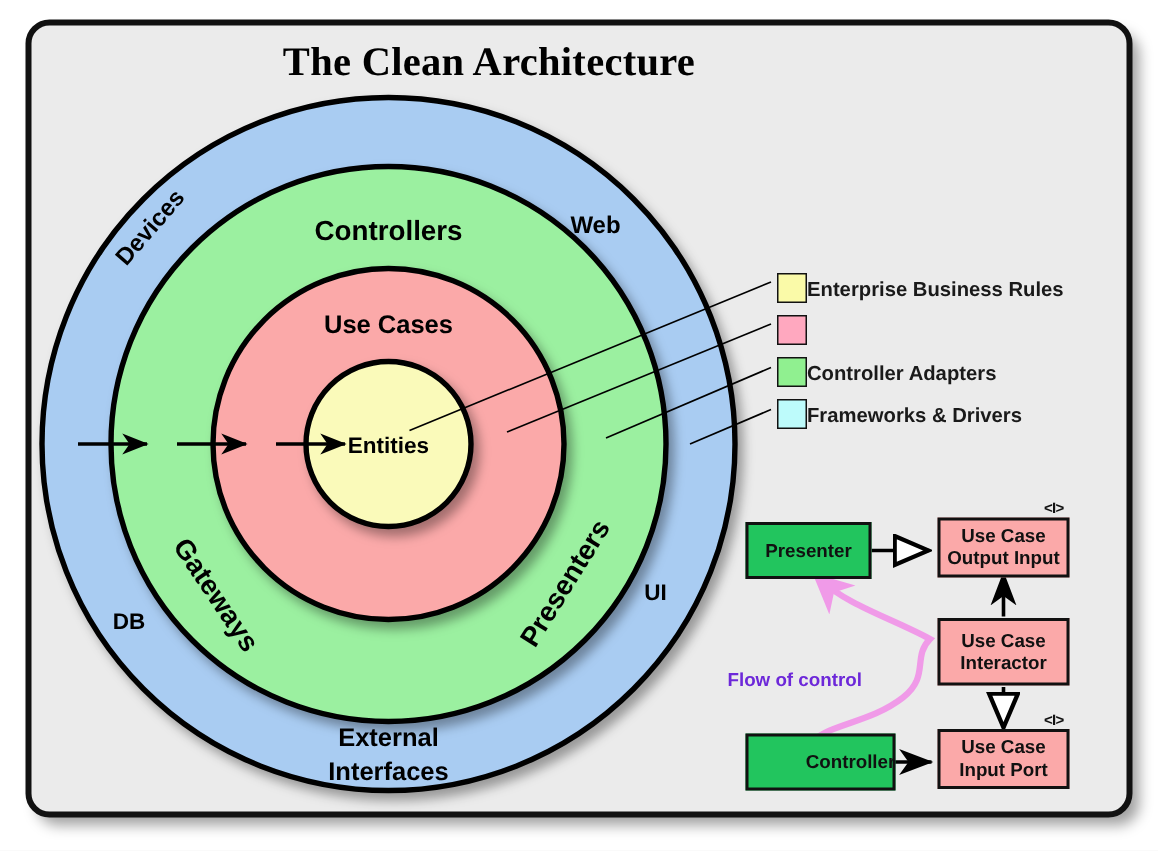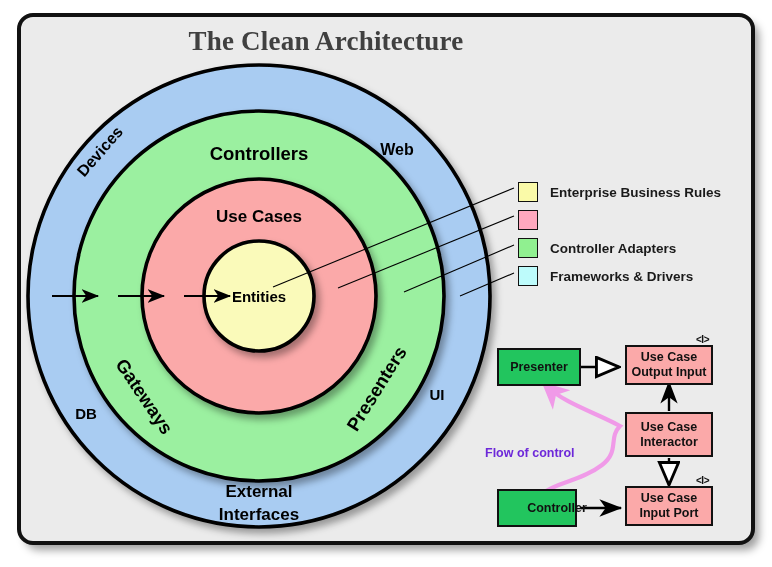--- a/index.html
+++ b/index.html
@@ -40,21 +40,21 @@
   
   .title {
     position: absolute;
     left: 17px;
     top: 26px;
     width: 618px;
     text-align: center;
     font-family: "Liberation Serif", serif;
     font-weight: bold;
     font-size: 27px;
-    color: #404040;
+    color: #000000;
     letter-spacing: 0.2px;
     white-space: nowrap;
   }
 
   
   .rings-svg {
     position: absolute;
     left: 0;
     top: 0;
     width: 772px;
@@ -81,21 +81,20 @@
     height: 28px;
   }
   .legend-swatch {
     width: 20px;
     height: 20px;
     border: 1.5px solid #111;
     box-sizing: border-box;
     flex: 0 0 auto;
   }
   .legend-text {
-    margin-left: 12px;
     font-size: 13.5px;
     font-weight: bold;
     color: #1a1a1a;
     white-space: nowrap;
   }
 
   
   .flow {
     position: absolute;
     left: 480px;
@@ -271,21 +270,21 @@
       </span>
     </div>
 
     <div class="fbox fbox-pink" style="left:145px; top:82px; width:88px; height:45px;">
       <span>
         <span>Use Case</span><br>
         <span>Interactor</span>
       </span>
     </div>
 
-    <div class="fbox fbox-green" style="left:17px; top:159px; width:80px; height:38px;padding-left:40px;">
+    <div class="fbox fbox-green" style="left:17px; top:159px; width:100px; height:38px;padding-left:40px;">
       <span>Controller</span>
     </div>
 
     <div class="fbox fbox-pink" style="left:145px; top:156px; width:88px; height:40px;">
       <span class="iface-tab">&lt;I&gt;</span>
       <span>
         <span>Use Case</span><br>
         <span>Input Port</span>
       </span>
     </div>

